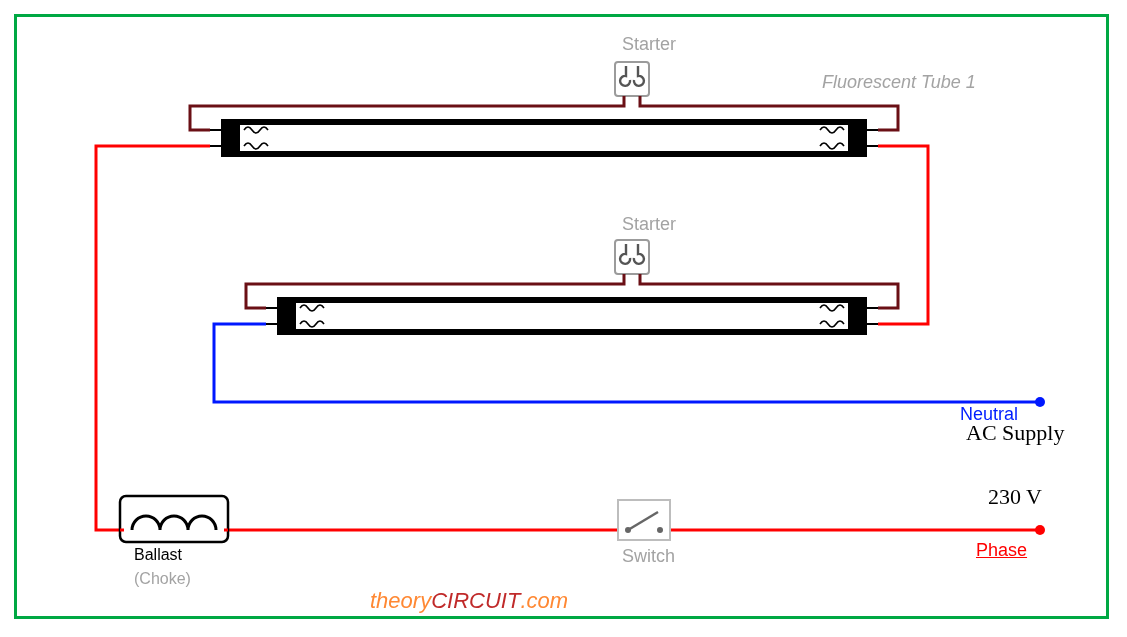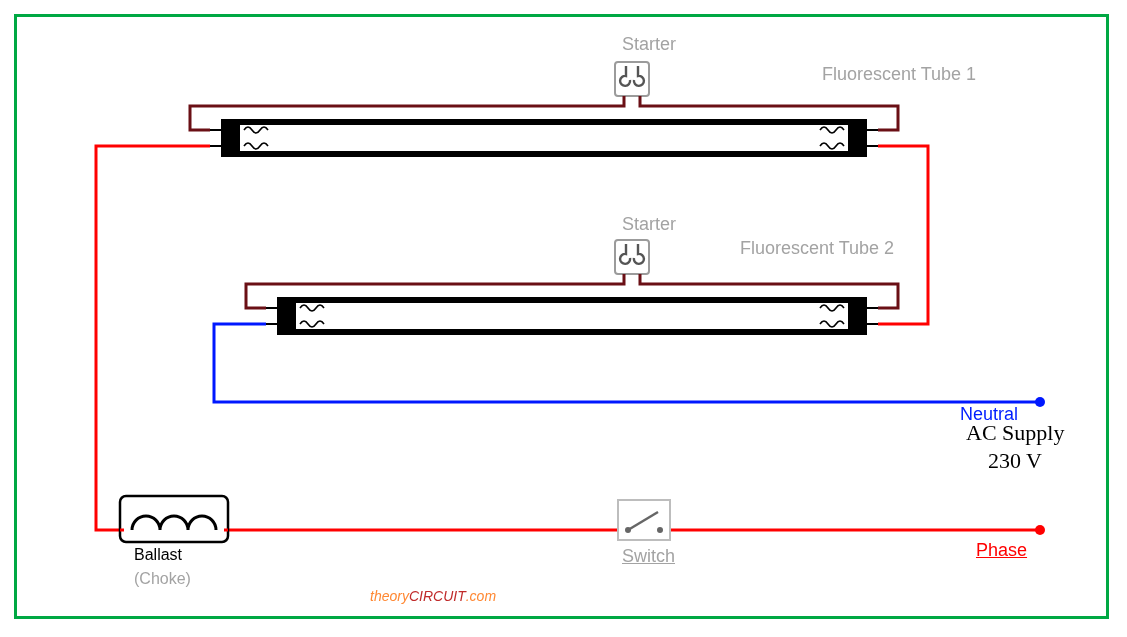--- a/index.html
+++ b/index.html
@@ -29,21 +29,21 @@
     color: #a3a3a3;
     white-space: nowrap;
   }
   .label.dark { color: #000; }
   .label.blue { color: #001eff; }
   .label.red  { color: #ff0000; text-decoration: underline; }
   .label.small { font-size: 16px; }
   .label.big { font-size: 22px; font-family: "Times New Roman", serif; color:#000; }
   .watermark {
     position: absolute;
-    font-size: 14px;
+    font-size: 22px;
     font-style: italic;
     color: #ff8833;
   }
   .watermark .tc { color:#c02a2a; font-style: italic; font-variant: small-caps;}
 </style>
 </head>
 <body>
 
 <div class="canvas">
   <div class="frame"></div>
@@ -139,32 +139,31 @@
     <g stroke="#0018ff" stroke-width="3" fill="none">
 
       <path d="M 266 324 H 214 V 402 H 1040"></path>
     </g>
 
     <circle cx="1040" cy="402" r="5" fill="#0018ff"></circle>
     <circle cx="1040" cy="530" r="5" fill="#ff0000"></circle>
   </svg>
 
   <div class="label" style="left:622px; top:34px;">Starter</div>
-  <div class="label" style="left:822px; top:64px;">Fluorescent Tube 1</div>
+  <div class="label" style="left:822px; top:72px;font-style:italic;">Fluorescent Tube 1</div>
 
   <div class="label" style="left:622px; top:214px;">Starter</div>
-  <div class="label" style="left:740px; top:238px;">Fluorescent Tube 2</div>
 
   <div class="label blue" style="left:960px; top:374px;margin-top:30px;">Neutral</div>
   <div class="label red" style="left:976px; top:540px;">Phase</div>
 
   <div class="label big" style="left:966px; top:420px; text-align:right;">AC Supply</div>
-  <div class="label big" style="left:988px; top:448px;">230 V</div>
+  <div class="label big" style="left:988px; top:484px;">230 V</div>
 
   <div class="label dark" style="left:134px; top:546px; font-size:16px;">Ballast</div>
   <div class="label small" style="left:134px; top:570px;">(Choke)</div>
 
-  <div class="label" style="left:622px; top:546px;text-decoration:underline;">Switch</div>
+  <div class="label" style="left:622px; top:546px;">Switch</div>
 
   <div class="watermark" style="left:370px; top:588px;">
     <span>theory</span><span class="tc">CIRCUIT</span><span style="color:#ff8833">.com</span>
   </div>
 </div>
 
 </body></html>

